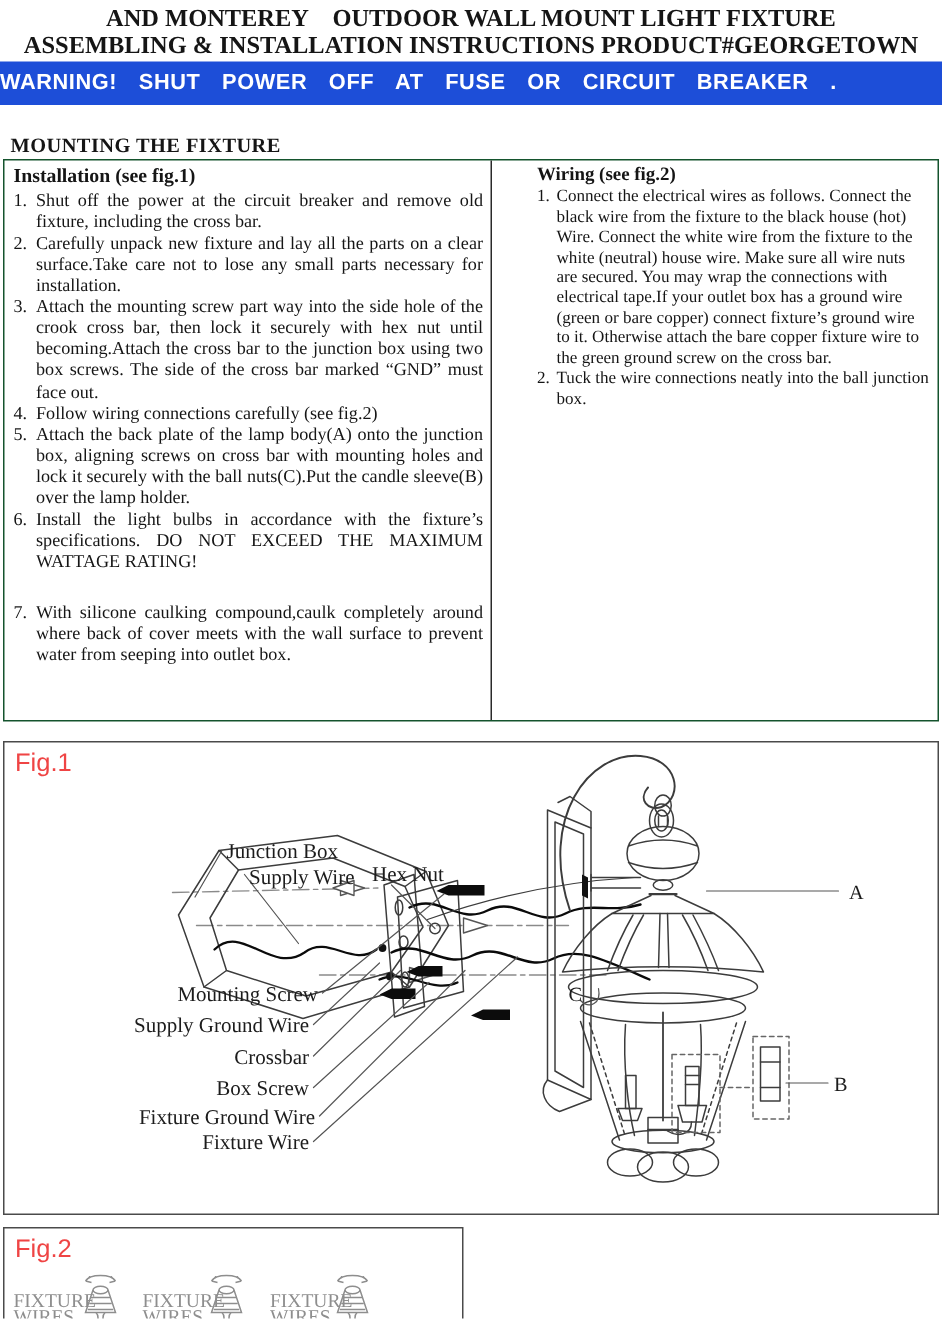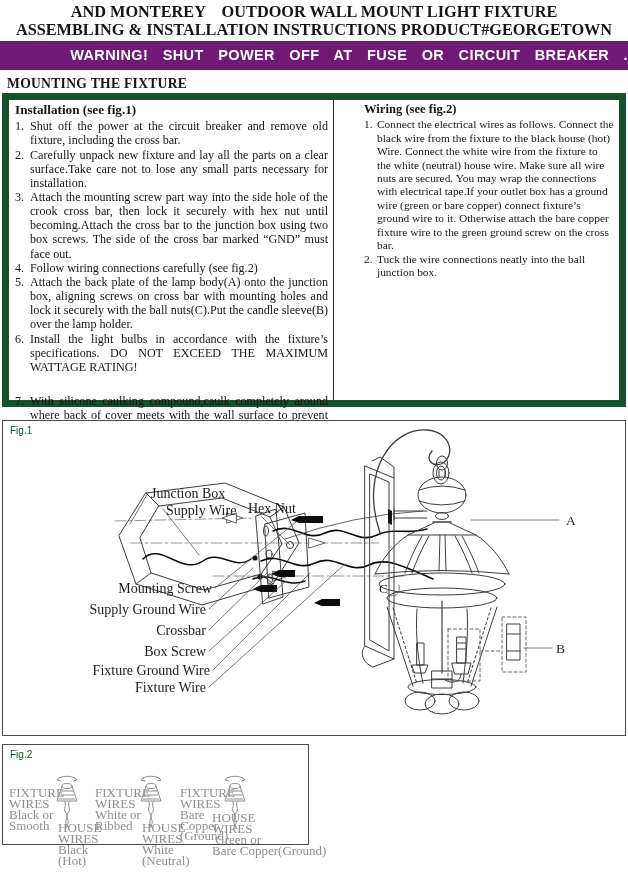--- a/index.html
+++ b/index.html
@@ -6,45 +6,45 @@
   html,body { background:#fff; }
   body {
     width:628px; height:879px; overflow:hidden;
     color:#151515; font-family:"Liberation Serif", serif;
     position:relative;
   }
   .title-block { padding-top:3px; text-align:center; font-weight:bold;
     font-size:16.3px; line-height:17.6px; }
   .title-line { white-space:pre; }
   .warning-banner {
-    margin-top:3px; background:#701a75; color:#fff;
+    margin-top:3px; background:#1d4ed8; color:#fff;
     font-family:"Liberation Sans", sans-serif; font-weight:bold;
     font-size:14.5px; letter-spacing:.4px; word-spacing:10px;
-    text-align:right; height:29px; line-height:29px;
+    text-align:left; height:29px; line-height:29px;
   }
   .mounting-heading { font-weight:bold; font-size:13.6px; letter-spacing:.3px;
-    padding:6px 0 1px 7px; }
-  .columns { margin:0 2px; border:7px solid #14532d; display:flex; height:314px; }
+    padding:19px 0 1px 7px; }
+  .columns { margin:0 2px; border:1px solid #14532d; display:flex; height:375px; }
   .col-install { width:325px; border-right:1px solid #2a2a2a; padding:2px 5px 0 6px; }
   .col-wiring { flex:1; padding:2px 5px 0 6px;margin-left:24px; }
   .col-heading { font-weight:bold; font-size:13.2px; margin-bottom:1px; }
   .col-heading.small { font-size:12.6px; }
   ol.steps { list-style:none; counter-reset: step; }
   ol.steps li { counter-increment: step; position:relative; }
   ol.steps li::before { content: counter(step) "."; position:absolute; left:0; top:0; }
   .install-steps li { font-size:12.1px; line-height:14.15px; text-align:justify;
     padding-left:15px; }
   .install-steps li:nth-child(7) { font-weight:normal;margin-top:20px; }
   .wiring-steps li { font-size:11.4px; line-height:13.45px; padding-left:13px; }
   .fig-box { position:relative; border:1px solid #4a4a4a; margin-left:2px;
     background:#fff; }
   #fig1-box { margin-top:13px; width:624px; height:316px; }
   #fig2-box { margin-top:8px; width:307px; height:101px; }
   .fig-label { position:absolute; top:4px; left:7px;
-    font-family:"Liberation Sans", sans-serif; font-size:10px; color:#14532d; }
+    font-family:"Liberation Sans", sans-serif; font-size:17px; color:#ef4444; }
   #fig1-svg { position:absolute; left:0; top:0; }
   .callout { font-family:"Liberation Serif", serif; font-size:14px; fill:#1c1c1c; }
   .letter  { font-family:"Liberation Serif", serif; font-size:13.5px; fill:#1c1c1c; }
   .fig2-text { position:absolute; font-family:Liberation Serif, serif;
     font-size:13px; line-height:10.8px; color:#8e8e8e; white-space:pre; }
   .nut-icon { position:absolute; }
 </style>
 </head>
 <body>
 

